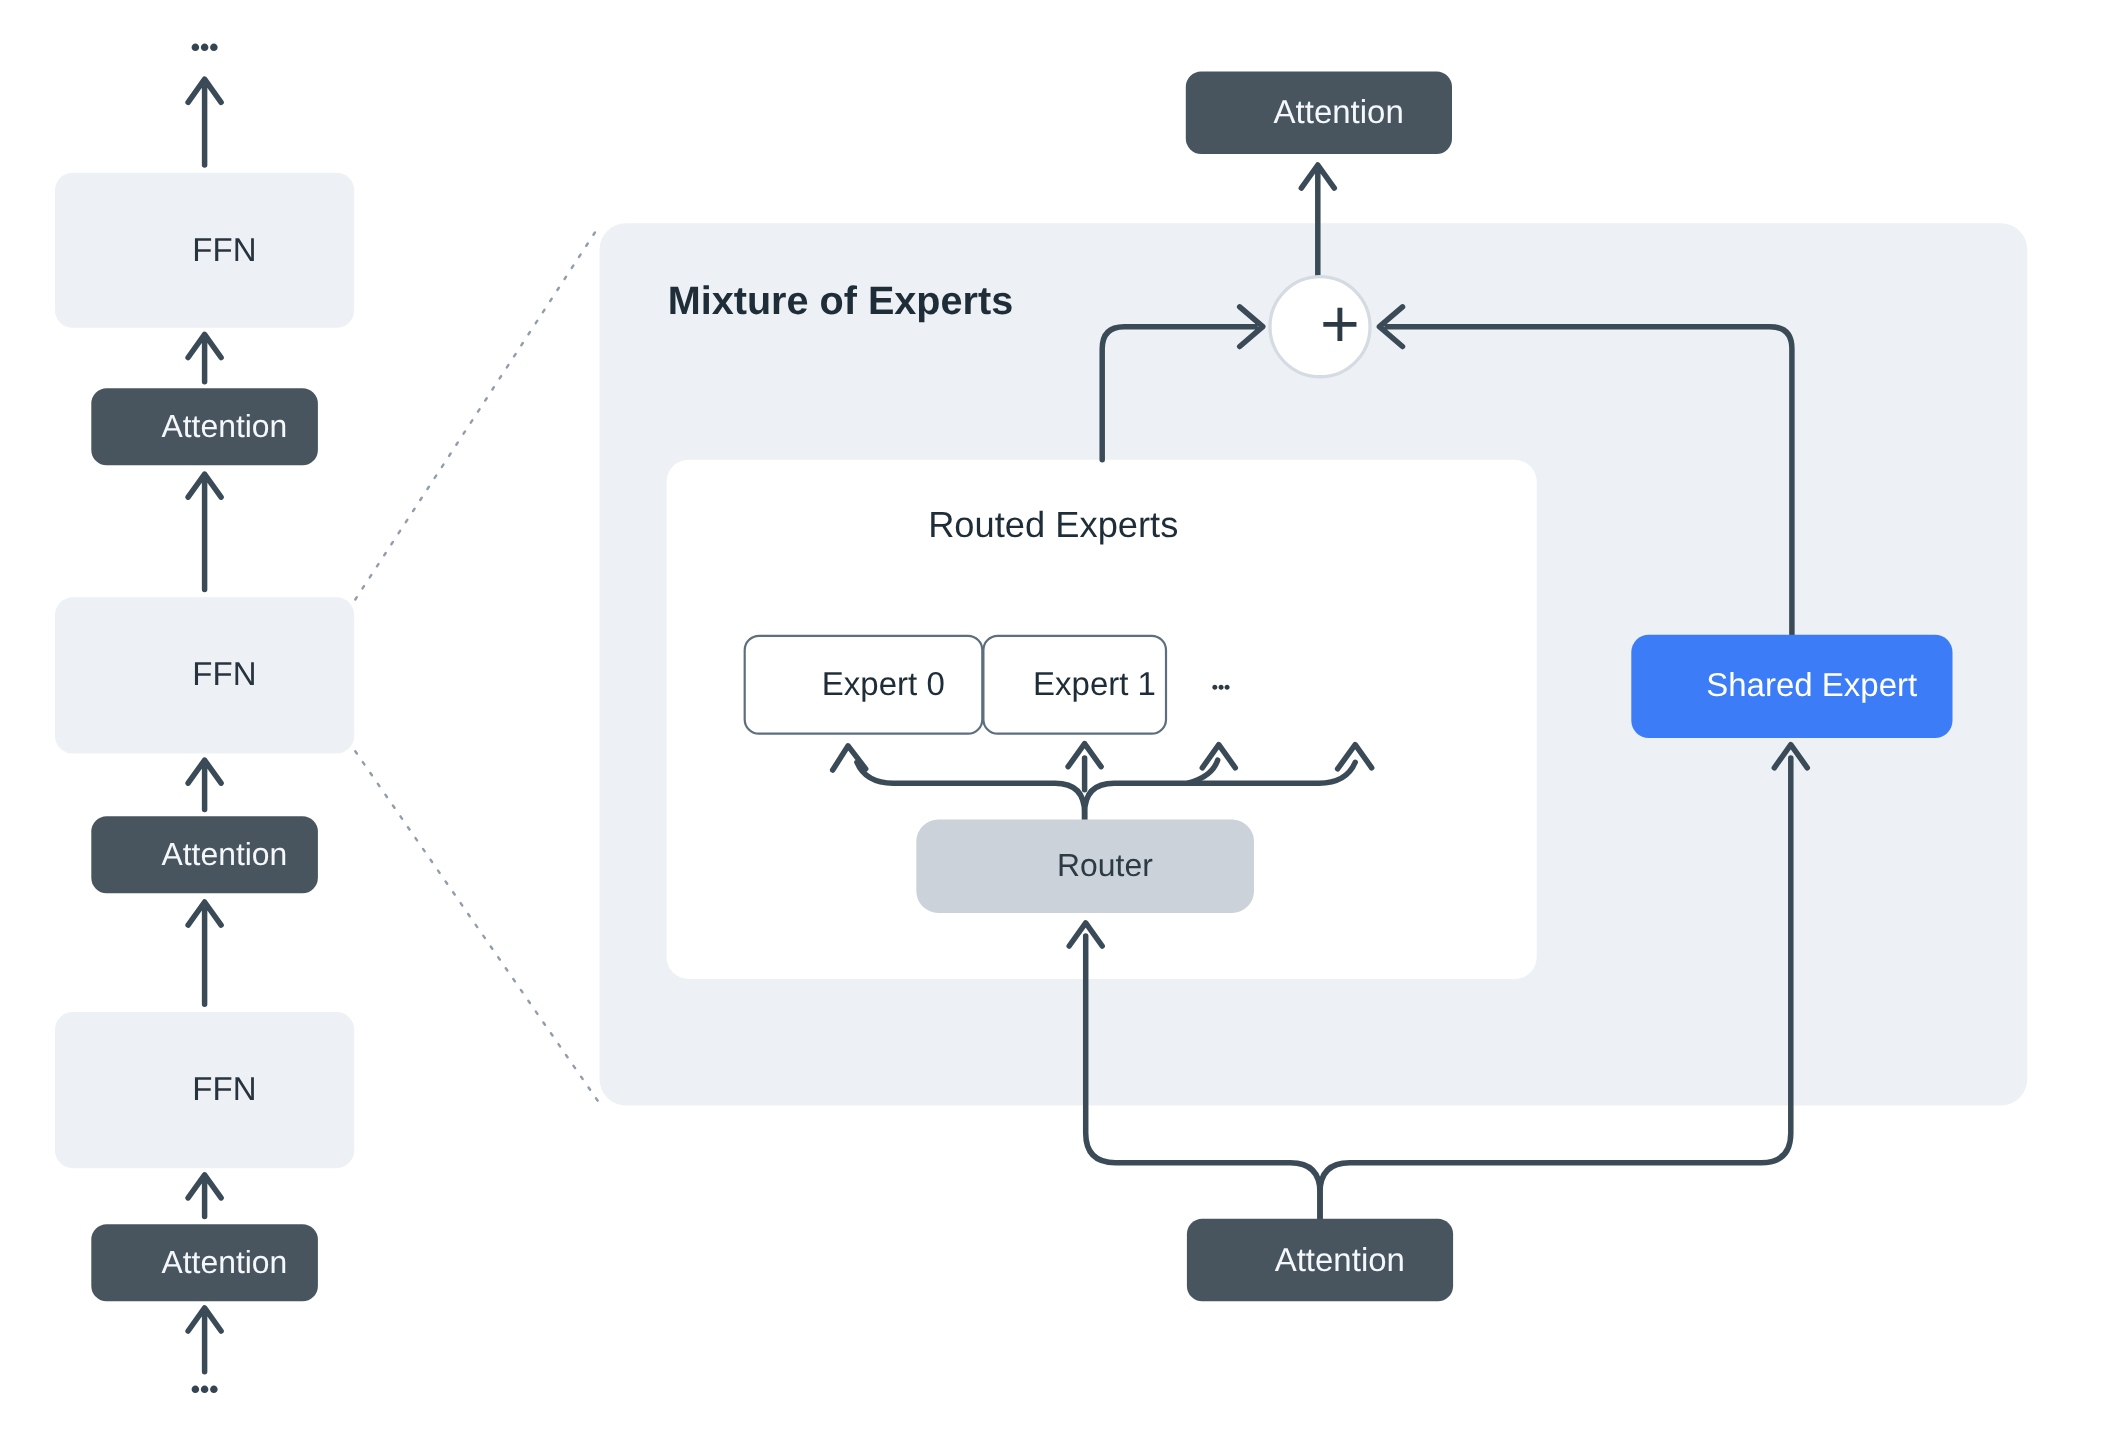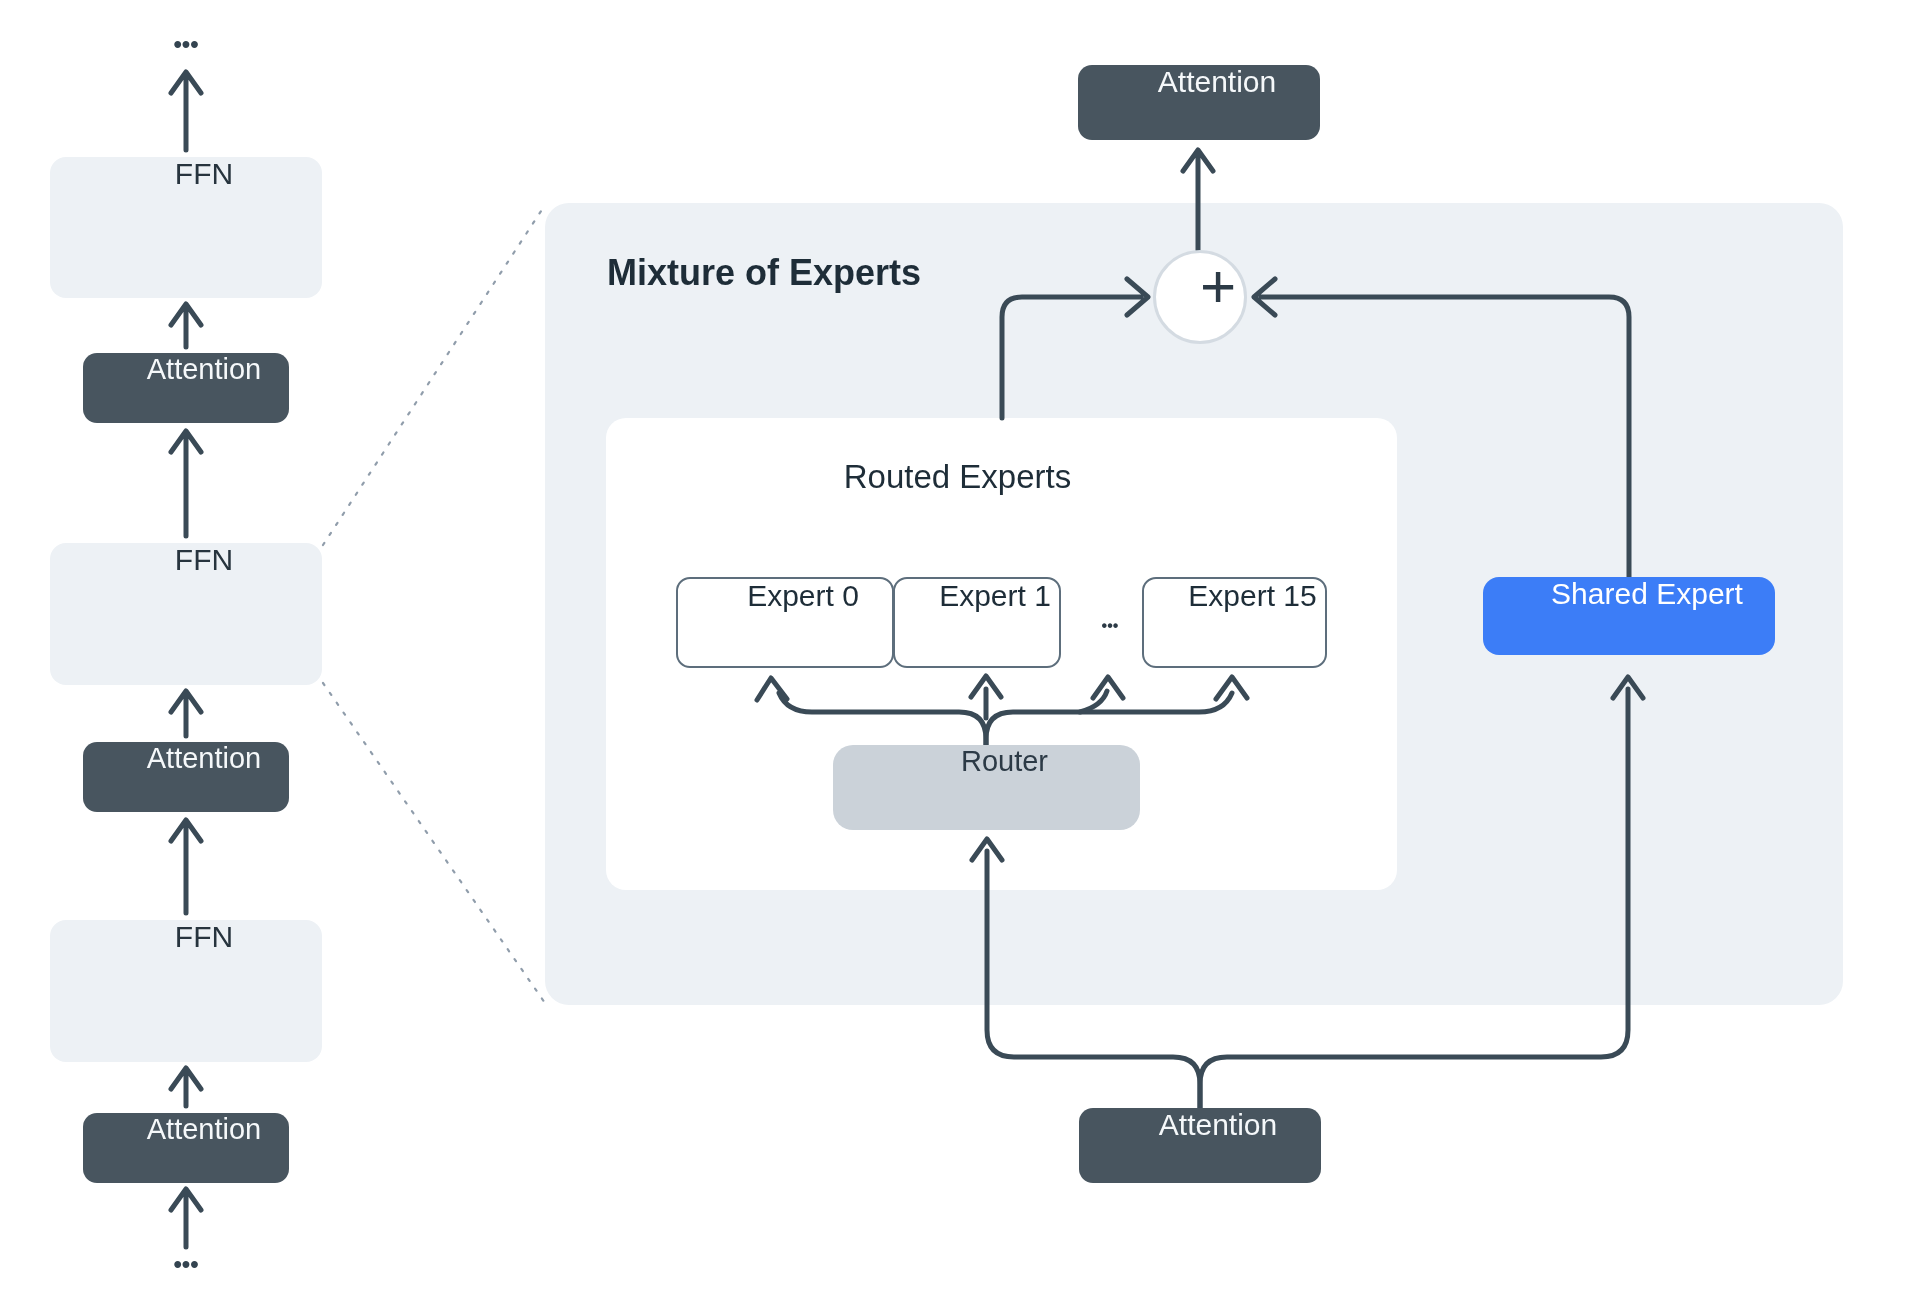--- a/index.html
+++ b/index.html
@@ -5,21 +5,21 @@
   :root{
     --wire:#3a4a56; --dotted:#909dab; --dark-box:#48555f; --dark-text:#f5f8fa;
     --light-box:#edf1f5; --title:#1e2d38; --label:#27343e; --expert-border:#5d6e7c;
     --router-fill:#cbd2d9; --router-text:#2c3a46; --blue:#3c7df7; --plus-border:#d4dbe2;
     --white:#ffffff;
   }
   html,body{margin:0;padding:0;background:#fff;}
   body{font-family:"Liberation Sans","DejaVu Sans",sans-serif;}
   .canvas{position:relative;width:1920px;height:1308px;background:#fff;overflow:hidden;}
   .abs{position:absolute;box-sizing:border-box;}
-  .box{display:flex;justify-content:center;padding-left:36px;}
+  .box{display:flex;align-items:center;justify-content:center;padding-left:36px;}
   .panel{background:var(--light-box);border-radius:24px;z-index:1;}
   .whitebox{background:var(--white);border-radius:20px;z-index:2;}
   svg.wires{position:absolute;left:0;top:0;z-index:3;pointer-events:none;}
   .node{z-index:4;}
   .dark{background:var(--dark-box);color:var(--dark-text);border-radius:14px;font-size:30px;font-weight:500;}
   .lightffn{background:var(--light-box);color:var(--label);border-radius:16px;font-size:30px;font-weight:500;}
   .expert{background:var(--white);border:2.5px solid var(--expert-border);border-radius:14px;
           color:var(--title);font-size:30px;font-weight:500;}
   .router{background:var(--router-fill);color:var(--router-text);border-radius:20px;font-size:29px;font-weight:500;}
   .shared{background:var(--blue);color:#fff;border-radius:16px;font-size:30px;font-weight:500;}
@@ -95,29 +95,26 @@
   <div class="abs moe-title" style="left:607px;top:252px;">Mixture of Experts</div>
   <div class="abs routed-title" style="left:606px;top:458px;width:703px;">Routed Experts</div>
 
   <div class="abs box expert node" style="left:676px;top:577px;width:218px;height:91px;">
     <span>Expert 0</span>
   </div>
   <div class="abs box expert node" style="left:893px;top:577px;width:168px;height:91px;">
     <span>Expert 1</span>
   </div>
   <div class="abs dots dots-small node" style="left:1085px;top:618px;width:50px;">•••</div>
-  <div class="abs box expert node" style="left:1142px;top:577px;width:185px;height:91px;">
-    <span>Expert 15</span>
-  </div>
 
   <div class="abs box router node" style="left:833px;top:745px;width:307px;height:85px;">
     <span>Router</span>
   </div>
 
-  <div class="abs box shared node" style="left:1483px;top:577px;width:292px;height:78px;">
+  <div class="abs box shared node" style="left:1483px;top:577px;width:292px;height:94px;">
     <span>Shared Expert</span>
   </div>
 
   <div class="abs box sum node" style="left:1153px;top:250px;width:94px;height:94px;">
     <span>+</span>
   </div>
 
   <div class="abs box dark node" style="left:1078px;top:65px;width:242px;height:75px;">
     <span>Attention</span>
   </div>

